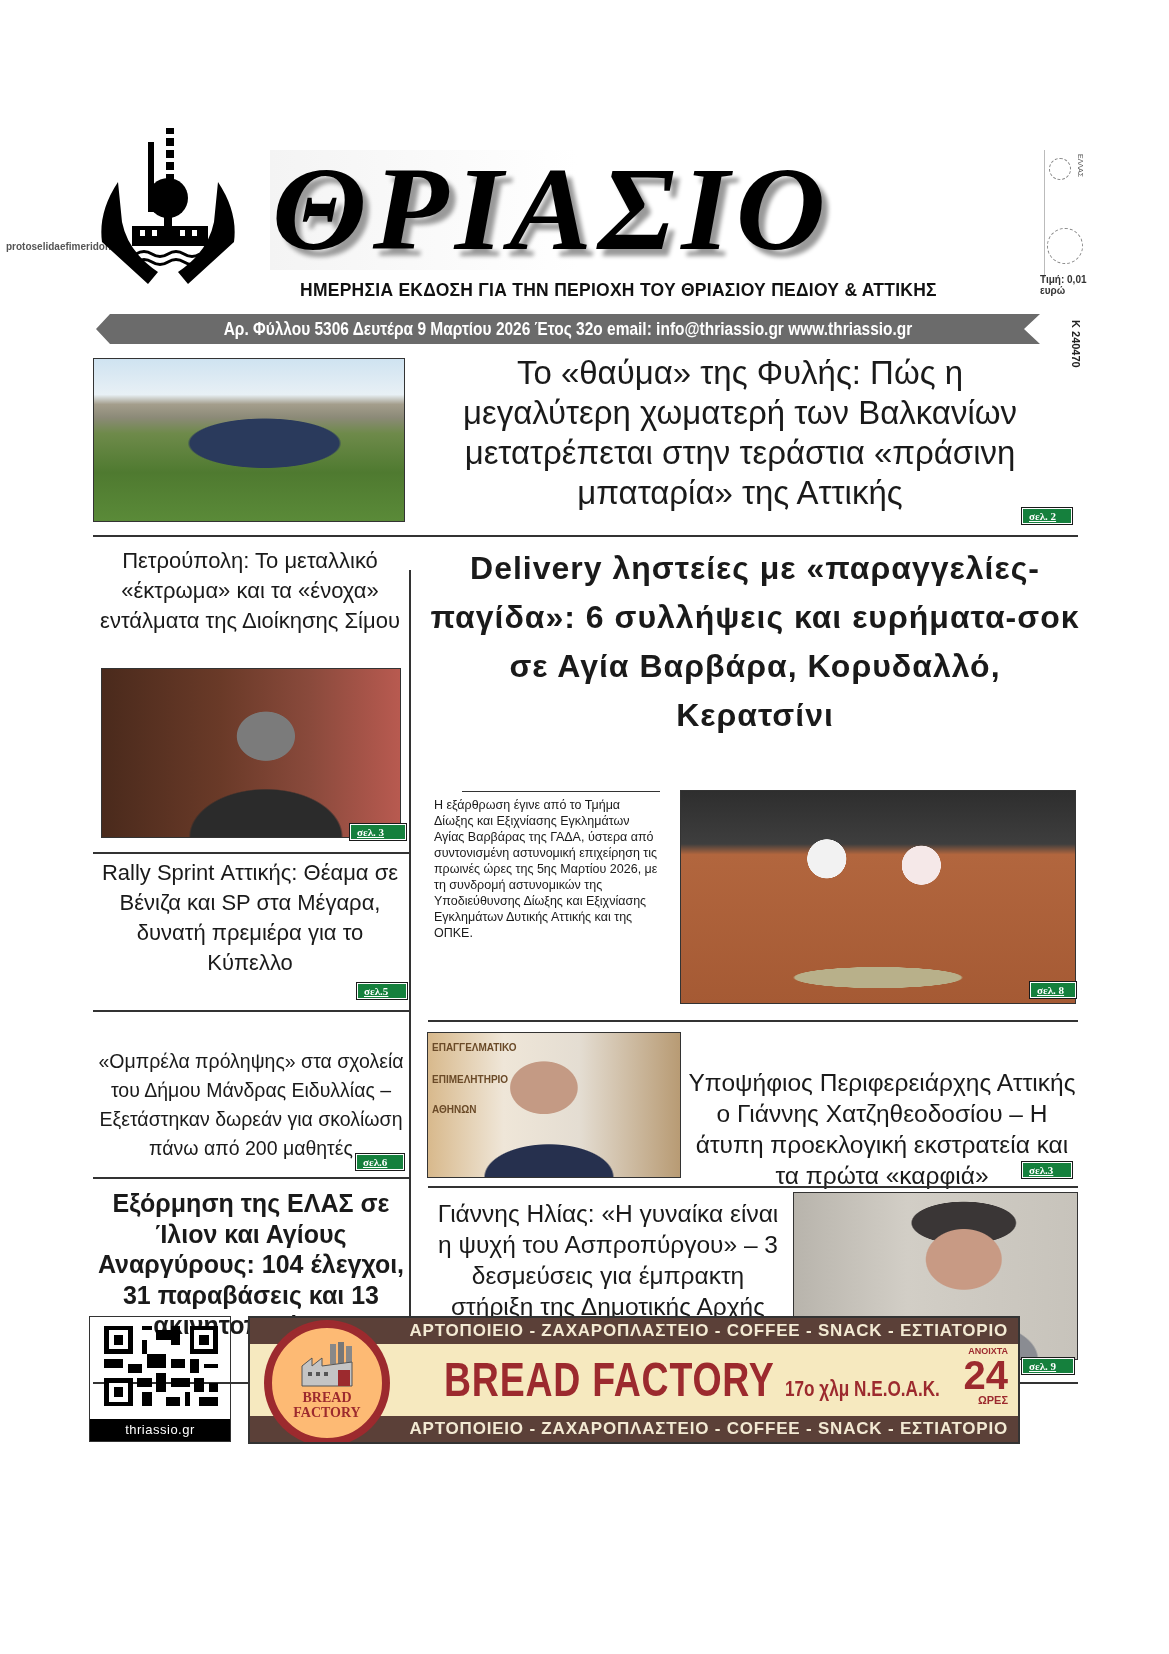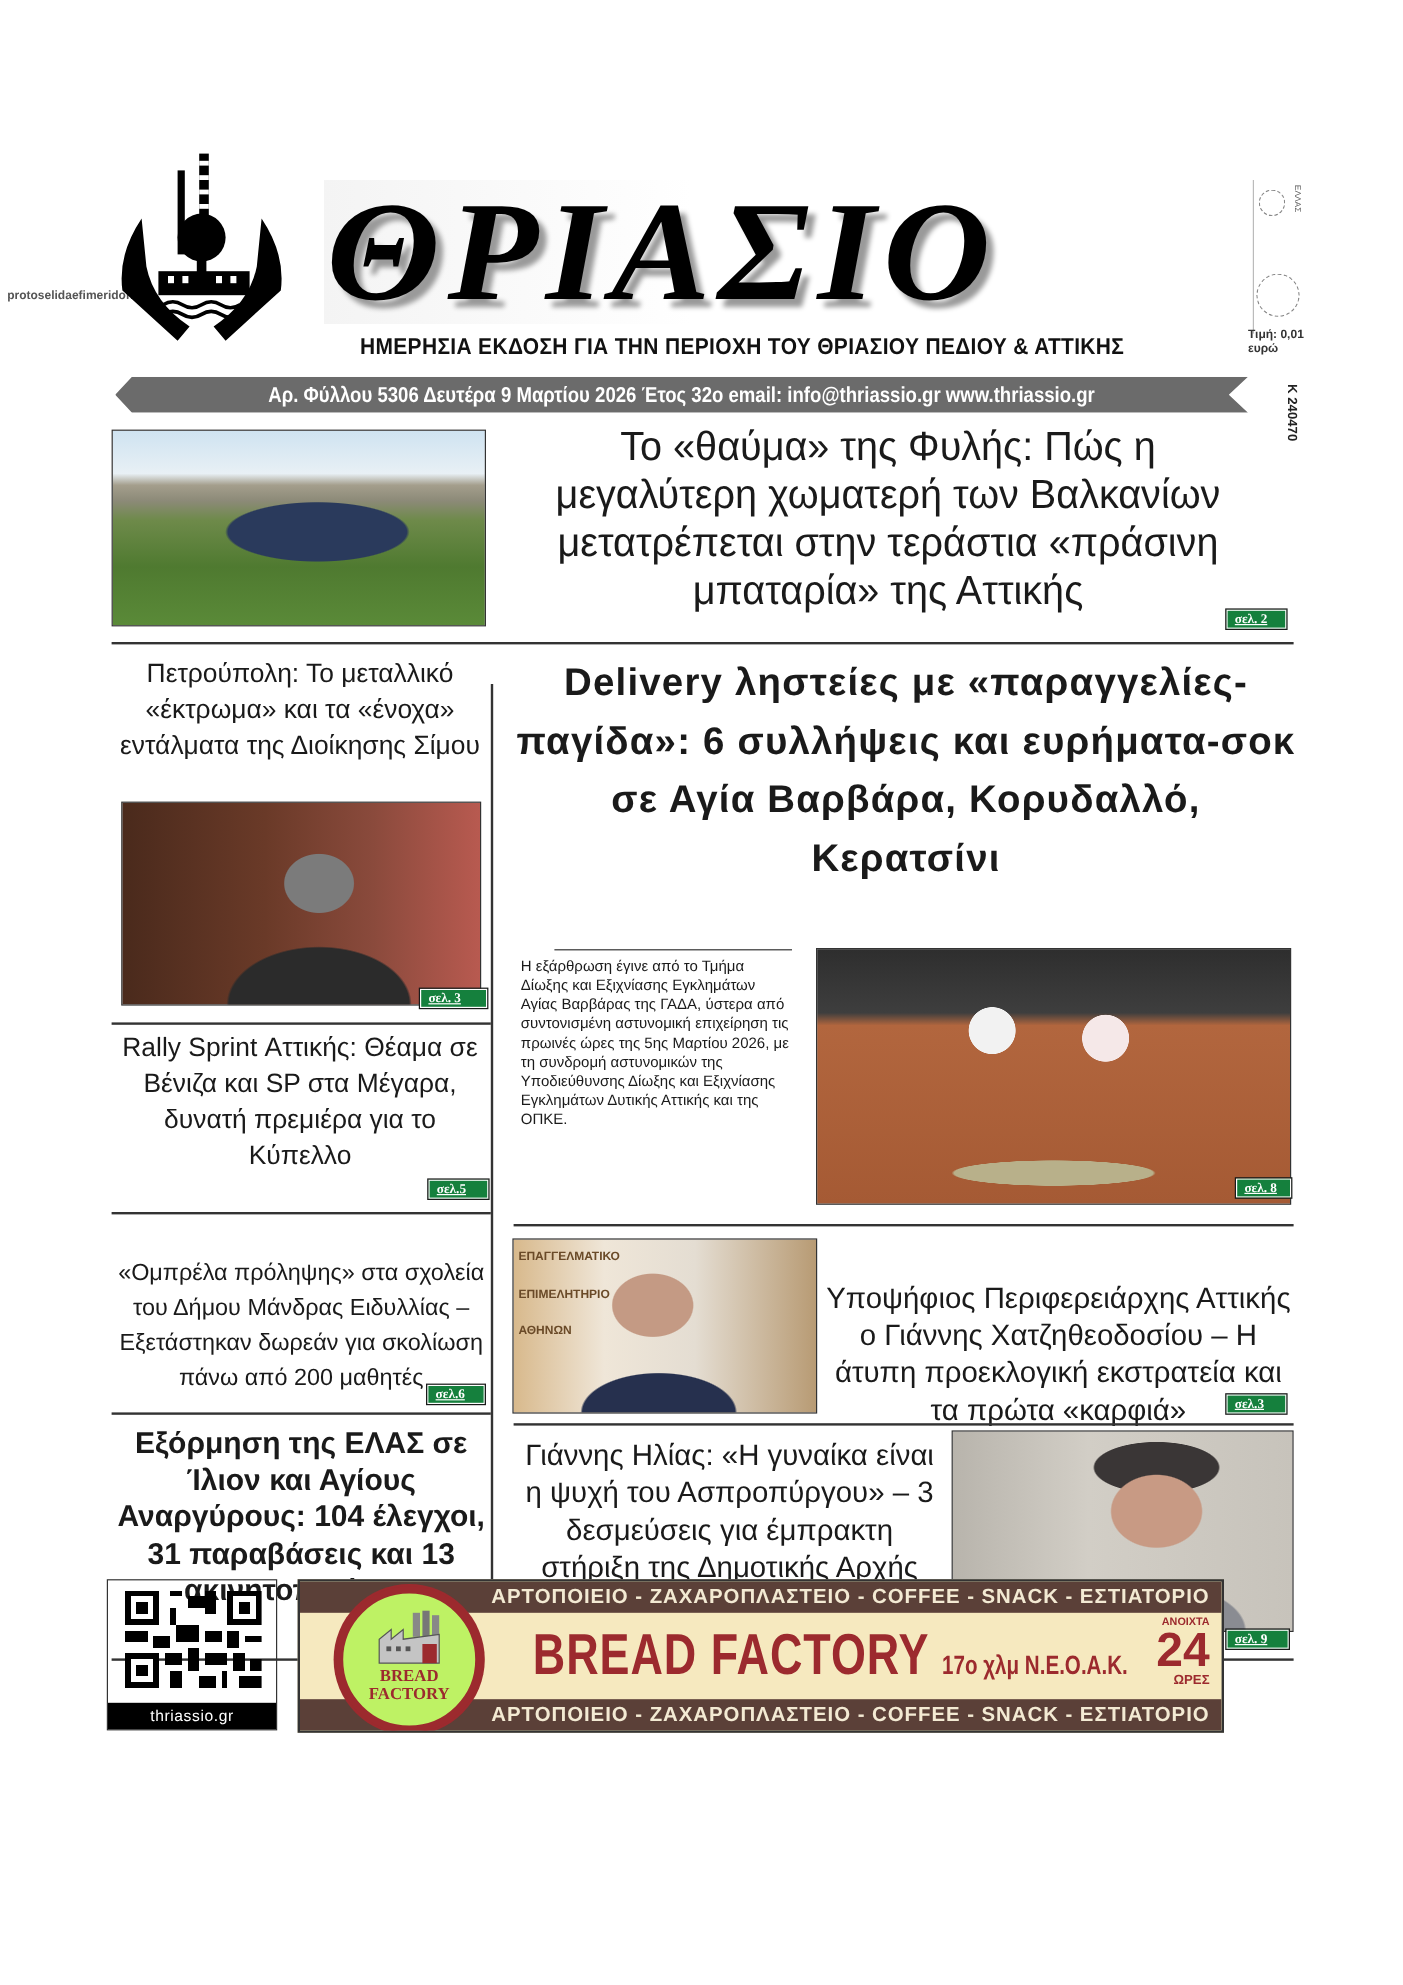--- a/index.html
+++ b/index.html
@@ -53,21 +53,21 @@
   .ph-label { position: absolute; font-size: 10px; font-weight: bold; color: #f0e8c0; line-height: 21px; }
 
   
   .qr { left: 89px; top: 1316px; width: 142px; height: 126px; border: 1px solid #333; }
   .qr-grid { position: absolute; left: 14px; top: 8px; width: 114px; height: 82px; }
   .qr-label { position: absolute; left: 0; bottom: 0; width: 100%; height: 22px; background: #000; color: #fff; text-align: center; font-size: 13px; line-height: 22px; letter-spacing: 0.5px; }
   .ad { left: 248px; top: 1316px; width: 772px; height: 128px; border: 2px solid #333; background: #f6e9bf; overflow: hidden; }
   .ad-strip { position: absolute; left: 0; width: 100%; height: 26px; background: #5b4038; color: #f3ead3; font-weight: bold; font-size: 17px; line-height: 26px; text-align: right; padding-right: 10px; letter-spacing: 0.8px; white-space: nowrap; }
   .ad-main { position: absolute; left: 194px; top: 30px; color: #9c2a2e; font-weight: 900; font-size: 48px; line-height: 64px; letter-spacing: 1px; white-space: nowrap; transform: scaleX(0.78); transform-origin: left; }
   .ad-sub { font-size: 22px; font-weight: bold; letter-spacing: 0; }
-  .ad-badge { position: absolute; left: 30px; top: 4px; width: 122px; height: 122px; border-radius: 50%; background: #bef264; border: 6px solid #9c2a2e; box-shadow: 0 0 0 2px #9c2a2e; }
+  .ad-badge { position: absolute; left: 16px; top: 4px; width: 122px; height: 122px; border-radius: 50%; background: #fdba74; border: 6px solid #9c2a2e; box-shadow: 0 0 0 2px #9c2a2e; }
   .ad-badge-text { position: absolute; left: 0; top: 62px; width: 100%; text-align: center; font-family: "Liberation Serif", serif; font-weight: bold; color: #9c2a2e; font-size: 14px; line-height: 15px; }
   .ad-hours { position: absolute; right: 10px; top: 28px; width: 54px; text-align: right; color: #9c2a2e; font-weight: 900; }
 </style>
 </head>
 <body>
 
 <div class="abs watermark">protoselidaefimeridon.gr</div>
 
 <svg class="abs logo" viewBox="0 0 160 170">
   <path d="M30 60 Q10 90 14 120 L60 162 L70 150 Q40 130 34 100 Z" fill="#000"></path>

